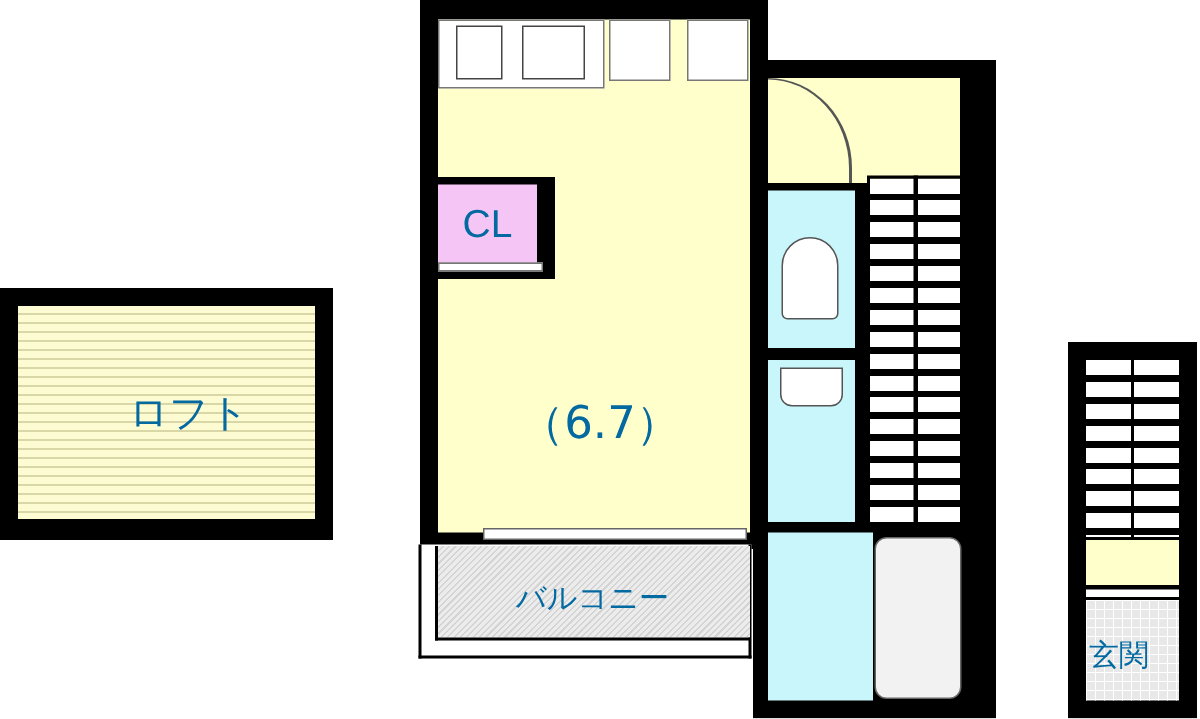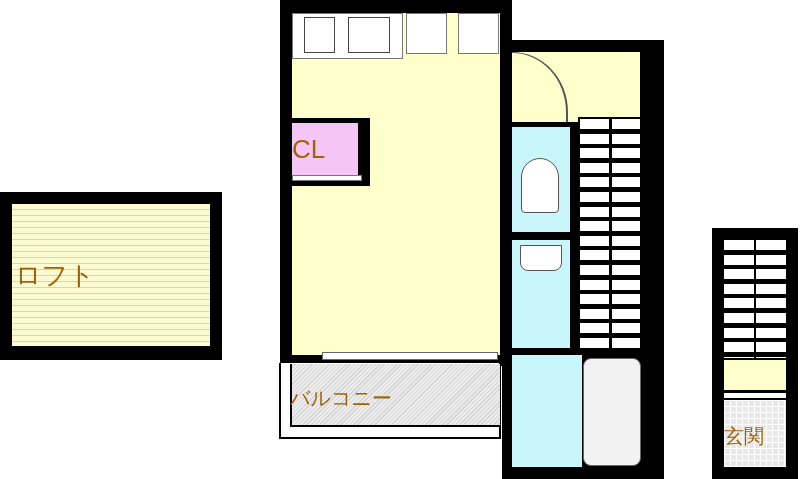--- a/index.html
+++ b/index.html
@@ -1,19 +1,19 @@
 <!DOCTYPE html>
 <html><head>
 <meta charset="utf-8">
 <style>
   html, body { margin:0; padding:0; background:#ffffff; }
   #canvas { position:relative; width:800px; height:479px; overflow:hidden; background:#ffffff; font-family:"DejaVu Sans", sans-serif; }
   .abs { position:absolute; box-sizing:border-box; }
   .wall { background:#000; }
-  .label { position:absolute; color:#a16207; white-space:nowrap; text-align:left; }
+  .label { position:absolute; color:#0369a1; white-space:nowrap; text-align:center; }
 </style>
 </head>
 <body>
 
 <div id="canvas">
 
   <div class="abs" style="left:0;top:192px;width:222px;height:168px;background:#000;">
     <div class="abs" style="left:12px;top:12px;width:198px;height:142px;background:repeating-linear-gradient(to bottom,#fdfbd2 0,#fdfbd2 5px,#d9d6a8 5px,#d9d6a8 6px);"></div>
   </div>
   <div class="label" style="left:0;top:258px;width:222px;font-size:26px;padding-left:15px;">ロフト</div>
@@ -26,20 +26,21 @@
   <div class="abs" style="left:304px;top:17px;width:31px;height:36px;border:1px solid #444;background:#fff;"></div>
   <div class="abs" style="left:348px;top:17px;width:42px;height:36px;border:1px solid #444;background:#fff;"></div>
   <div class="abs" style="left:406px;top:13px;width:41px;height:41px;border:1px solid #777;background:#fff;"></div>
   <div class="abs" style="left:458px;top:13px;width:41px;height:41px;border:1px solid #777;background:#fff;"></div>
 
   <div class="abs wall" style="left:292px;top:118px;width:78px;height:68px;"></div>
   <div class="abs" style="left:292px;top:123px;width:66px;height:52px;background:#f5c6f5;"></div>
   <div class="label" style="left:292px;top:134px;width:66px;font-size:26px;font-family:'Liberation Sans',sans-serif;">CL</div>
   <div class="abs" style="left:292px;top:175px;width:70px;height:6px;background:#fff;border:1px solid #777;"></div>
 
+  <div class="label" style="left:300px;top:262px;width:200px;font-size:30px;">（6.7）</div>
 
   <div class="abs" style="left:322px;top:352px;width:176px;height:8px;background:#fff;border:1px solid #666;"></div>
 
   <div class="abs" style="left:279px;top:363px;width:222px;height:76px;border:2px solid #000;border-top:none;background:#fff;"></div>
   <div class="abs" style="left:290px;top:364px;width:210px;height:63px;border:2px solid #000;border-top:none;border-right:none;background:repeating-linear-gradient(135deg,#ececec 0,#ececec 2px,#d4d4d4 2px,#d4d4d4 3px);"></div>
   <div class="label" style="left:290px;top:385px;width:210px;font-size:20px;">バルコニー</div>
 
   <div class="abs wall" style="left:502px;top:40px;width:162px;height:439px;"></div>
   <div class="abs" style="left:512px;top:52px;width:128px;height:70px;background:#ffffcc;"></div>
   <div class="abs" style="left:512px;top:52px;width:56px;height:70px;border-right:2px solid #555;border-top-right-radius:56px 60px;border-top:1px solid #555;"></div>

